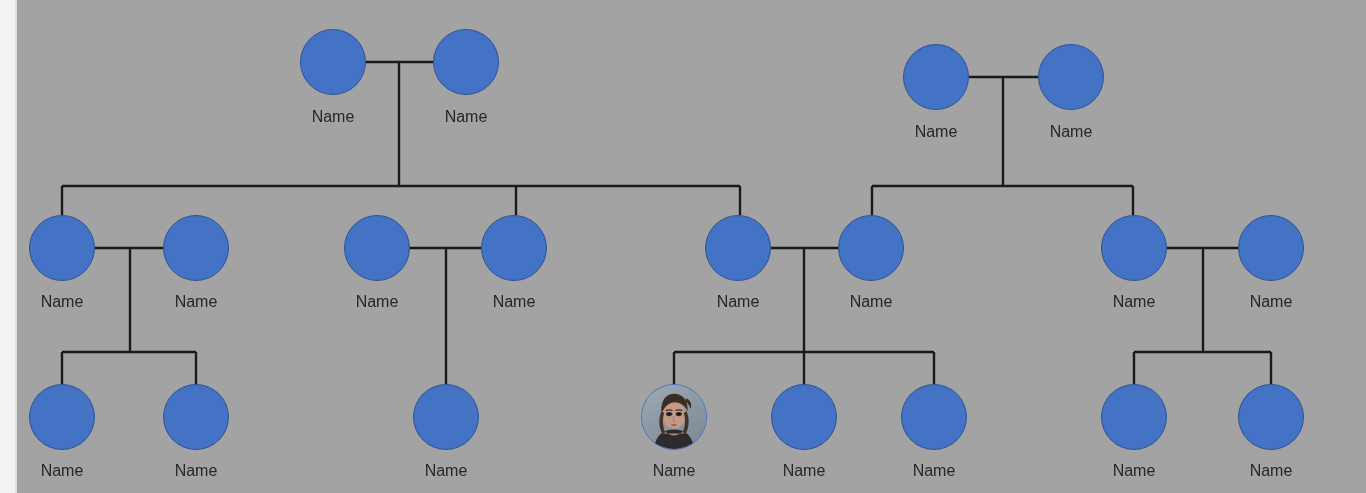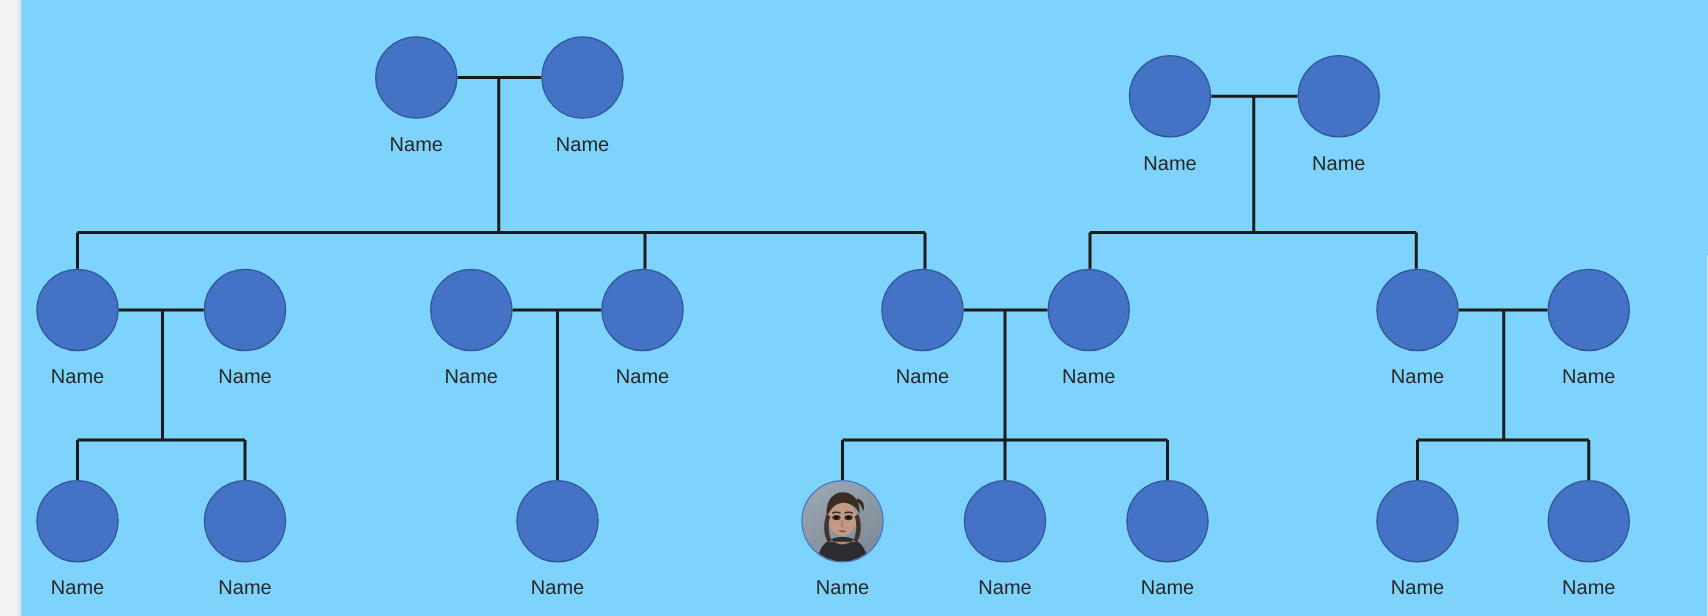--- a/index.html
+++ b/index.html
@@ -10,21 +10,21 @@
   body {
     width: 1366px;
     height: 493px;
     overflow: hidden;
     font-family: "Liberation Sans", sans-serif;
   }
   #app {
     position: relative;
     width: 1366px;
     height: 493px;
-    background: #7dd3fc;
+    background: #a3a3a3;
   }
   
   #left-gutter {
     position: absolute;
     left: 0;
     top: 0;
     width: 15px;
     height: 493px;
     background: #f2f2f2;
   }

